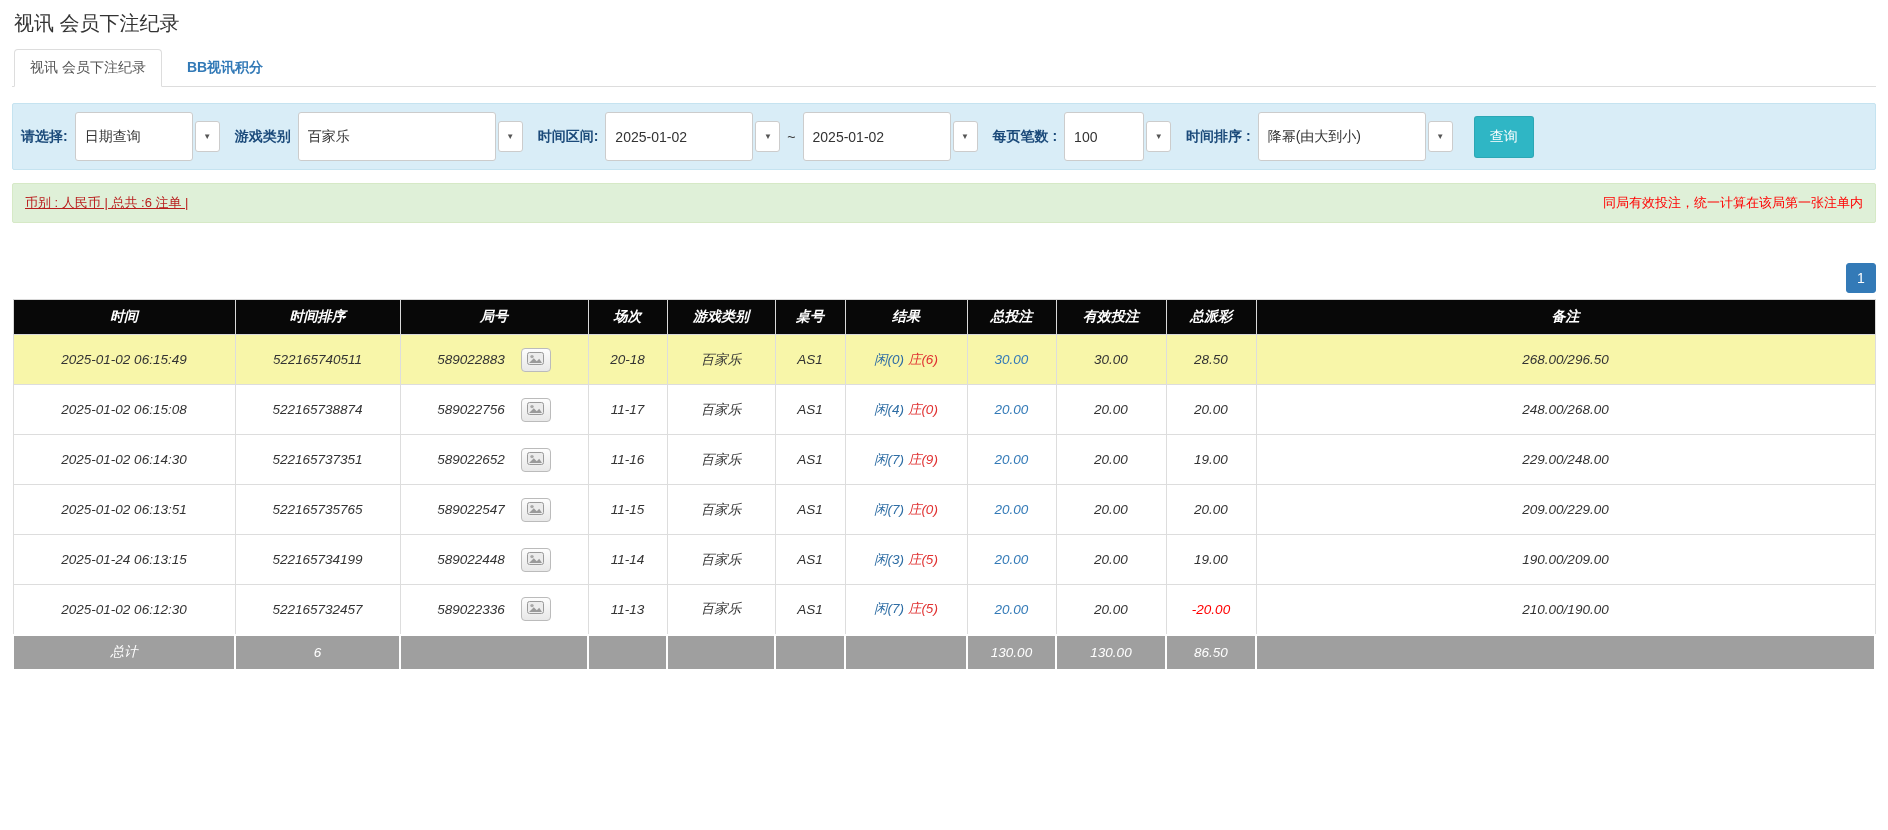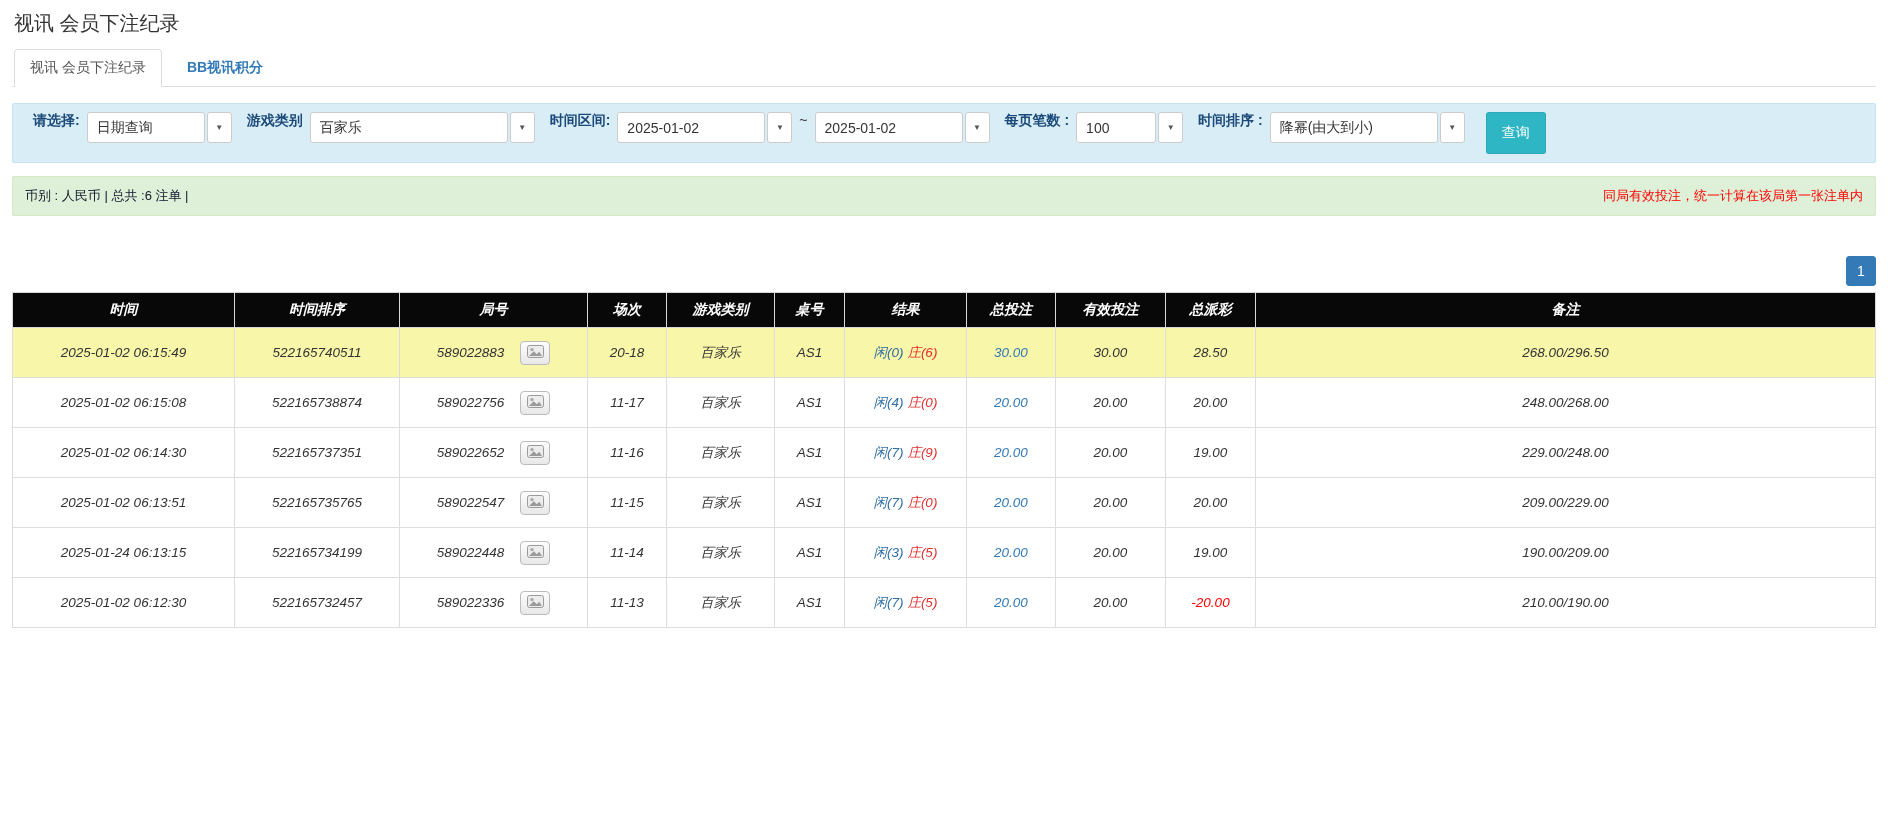--- a/index.html
+++ b/index.html
@@ -20,29 +20,29 @@
     border: 1px solid #ddd; border-bottom: 1px solid #fff;
     border-radius: 4px 4px 0 0; margin-bottom: -1px;
   }
   .tab.link { color: var(--accent, #337ab7); margin-left: 10px; font-weight: bold; }
 
   .filter-bar {
     margin-top: 16px;
     background: var(--filter-bg, #d9edf7);
     border: 1px solid #c5e3f0;
     border-radius: 2px;
-    padding: 8px 14px;
-    display: flex; align-items: flex-start; gap: 7px;
+    padding: 8px 2px;
+    display: flex; align-items: center; gap: 7px;
   }
   .flabel { font-weight: bold; color: #1b4a7a; font-size: 14px; white-space: nowrap; margin-left: 8px; }
   .flabel:first-child { margin-left: 6px; }
   .combo { display: flex; align-items: center; gap: 2px; }
   .combo-input {
     background: #fff; border: 1px solid #ccc; border-radius: 3px;
-    height: 31px; display: flex; align-items: center;
+    height: 49px; display: flex; align-items: center;
     padding: 0 9px; font-size: 14px; color: #333; cursor: text; white-space: nowrap;
   }
   .combo-caret {
     width: 25px; height: 31px; background: #fff;
     border: 1px solid #ccc; border-radius: 3px;
     display: flex; align-items: center; justify-content: center;
     cursor: pointer; padding: 0;
   }
   .caret { font-size: 8px; color: #555; line-height: 1; }
   .tilde { font-size: 14px; color: #333; }
@@ -54,21 +54,21 @@
   }
 
   .summary-bar {
     margin-top: 13px;
     background: var(--summary-bg, #dff0d8);
     border: 1px solid #d6e9c6; border-radius: 2px;
     padding: 10px 12px;
     display: flex; justify-content: space-between; align-items: center;
     font-size: 13px;
   }
-  .summary-left { color: #0f172a; }
+  .summary-left { color: #b91c1c; text-decoration: underline; }
   .summary-right { color: var(--neg, #ff0000); }
 
   .pagination { display: flex; justify-content: flex-end; margin: 40px 0 6px 0; }
   .page-btn {
     min-width: 30px; height: 30px;
     background: var(--accent, #337ab7); color: #fff;
     border: 1px solid var(--accent, #337ab7); border-radius: 3px;
     font-size: 14px; display: flex; align-items: center; justify-content: center;
     cursor: pointer;
   }
@@ -404,16 +404,29 @@
     </td>
     <td>
       <span class="total-bet">20.00</span>
     </td>
     <td>20.00</td>
     <td class="payout neg">-20.00</td>
     <td>210.00/190.00</td>
   </tr>
 </tbody>
     <tfoot>
+      <tr>
+        <td>总计</td>
+        <td>6</td>
+        <td></td>
+        <td></td>
+        <td></td>
+        <td></td>
+        <td></td>
+        <td>130.00</td>
+        <td>130.00</td>
+        <td>86.50</td>
+        <td></td>
+      </tr>
     </tfoot>
   </table>
 
 </div>
 
 </body></html>

